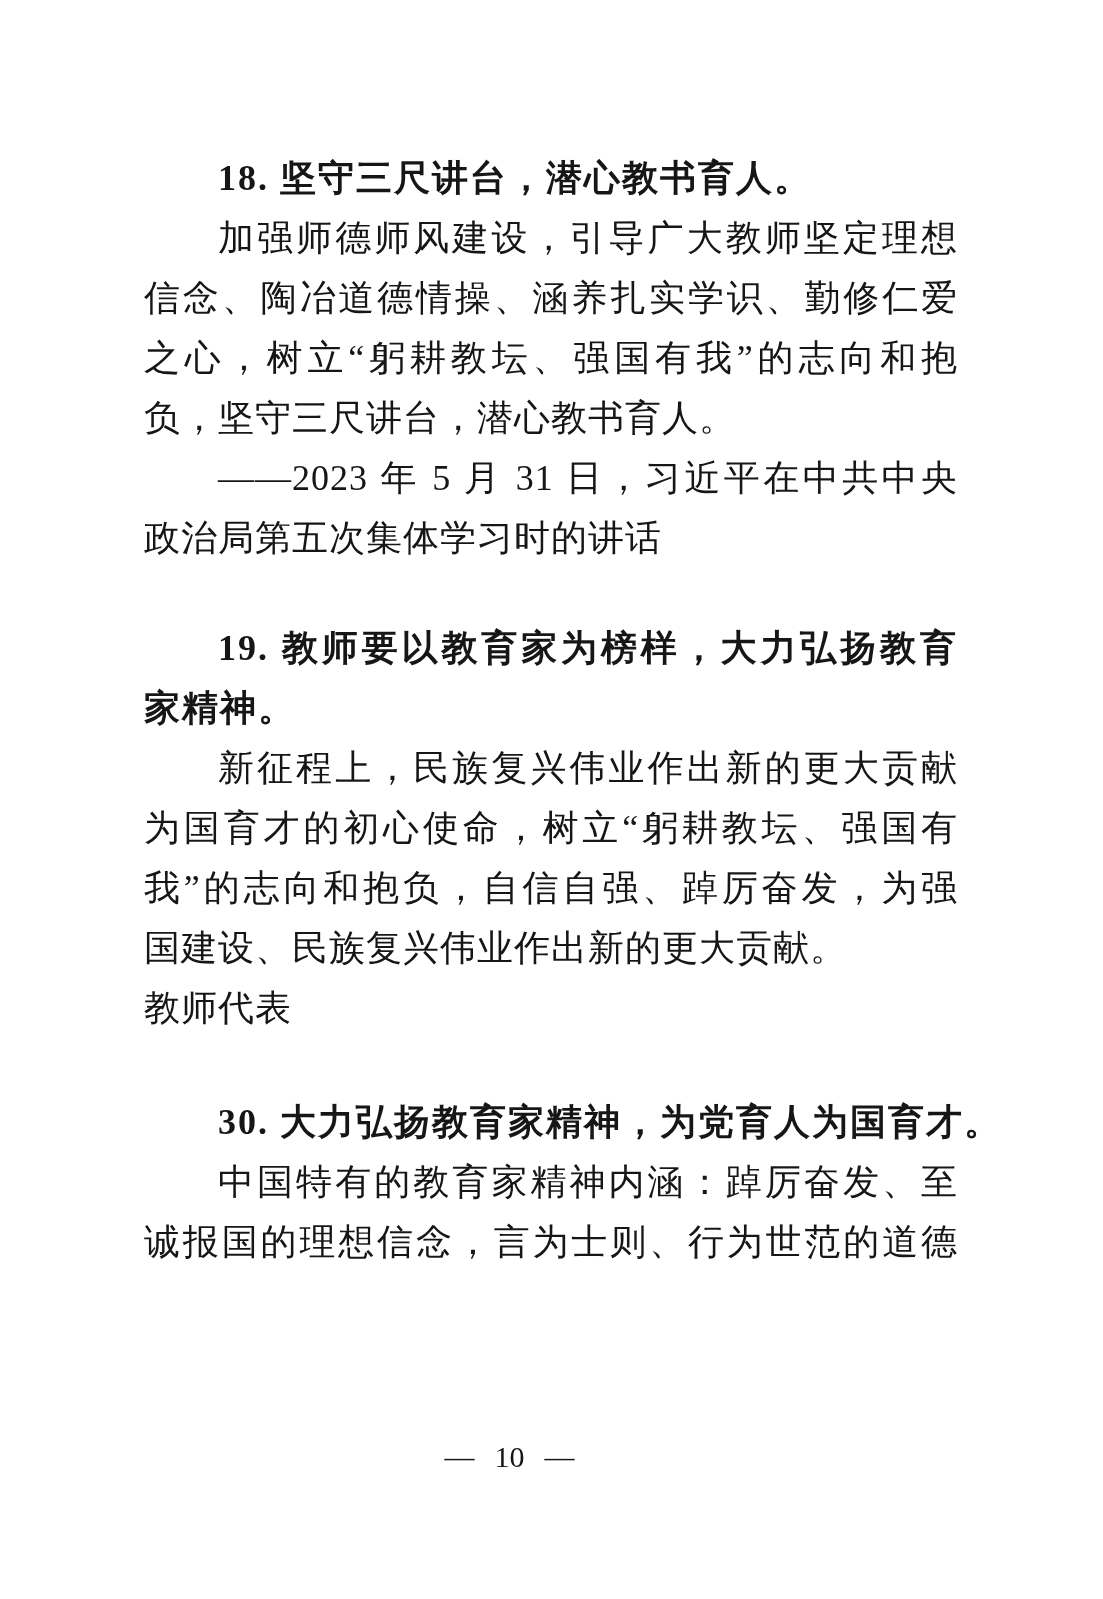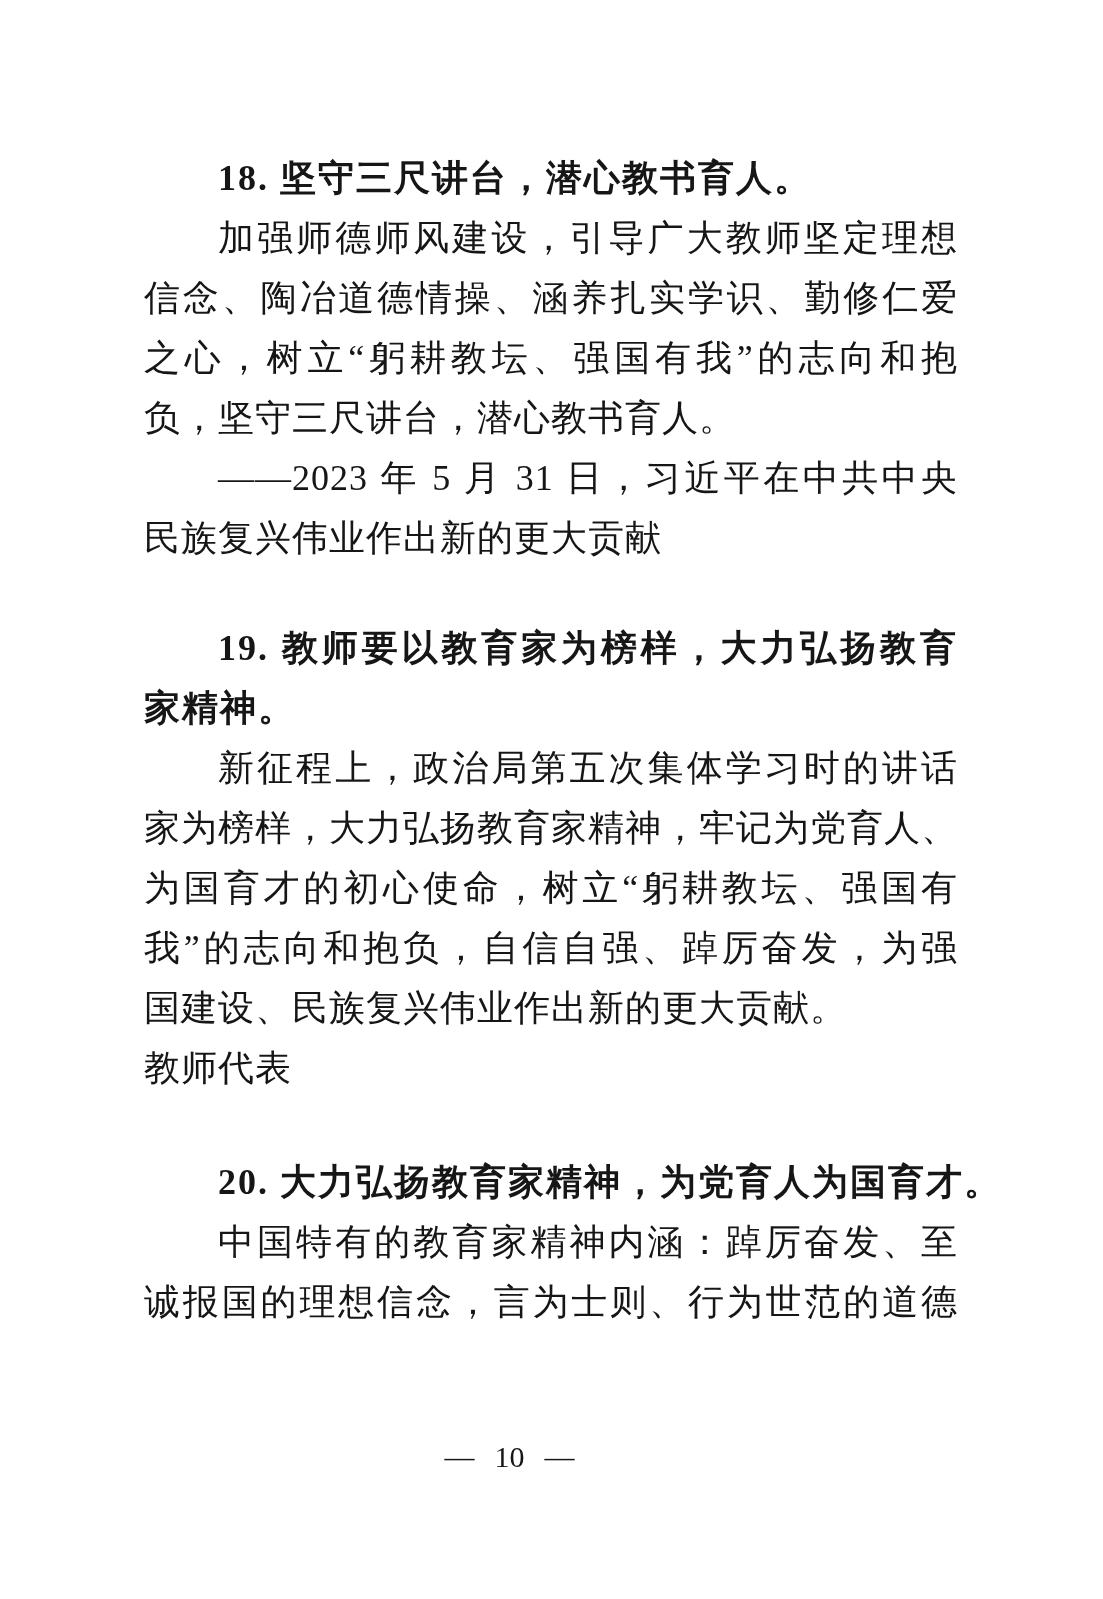--- a/index.html
+++ b/index.html
@@ -64,40 +64,39 @@
 <div class="page">
   <div class="content">
 
     <section>
       <div class="line heading indent">18. 坚守三尺讲台，潜心教书育人。</div>
       <div class="line indent fill">加强师德师风建设，引导广大教师坚定理想</div>
       <div class="line fill">信念、陶冶道德情操、涵养扎实学识、勤修仁爱</div>
       <div class="line fill">之心，树立“躬耕教坛、强国有我”的志向和抱</div>
       <div class="line">负，坚守三尺讲台，潜心教书育人。</div>
       <div class="line indent fill">——2023 年 5 月 31 日，习近平在中共中央</div>
-      <div class="line">民族复兴伟业作出新的更大贡献</div>
+      <div class="line">政治局第五次集体学习时的讲话</div>
     </section>
 
     <div class="spacer-a"></div>
 
     <section>
       <div class="line heading indent fill">19. 教师要以教育家为榜样，大力弘扬教育</div>
       <div class="line heading">家精神。</div>
-      <div class="line indent fill">新征程上，政治局第五次集体学习时的讲话</div>
-      <div class="line fill">家为榜样，大力弘扬教育家精神，牢记为党育人、</div>
+      <div class="line indent fill">新征程上，民族复兴伟业作出新的更大贡献</div>
       <div class="line fill">为国育才的初心使命，树立“躬耕教坛、强国有</div>
       <div class="line fill">我”的志向和抱负，自信自强、踔厉奋发，为强</div>
       <div class="line">国建设、民族复兴伟业作出新的更大贡献。</div>
       <div class="line">教师代表</div>
     </section>
 
     <div class="spacer-b"></div>
 
     <section>
-      <div class="line heading indent">20. 大力弘扬教育家精神，为党育人为国育才。</div>
+      <div class="line heading indent">30. 大力弘扬教育家精神，为党育人为国育才。</div>
       <div class="line indent fill">中国特有的教育家精神内涵：踔厉奋发、至</div>
       <div class="line fill">诚报国的理想信念，言为士则、行为世范的道德</div>
     </section>
 
   </div>
 
   <div class="footer">
     <span>—</span><span class="num">10</span><span>—</span>
   </div>
 </div>

